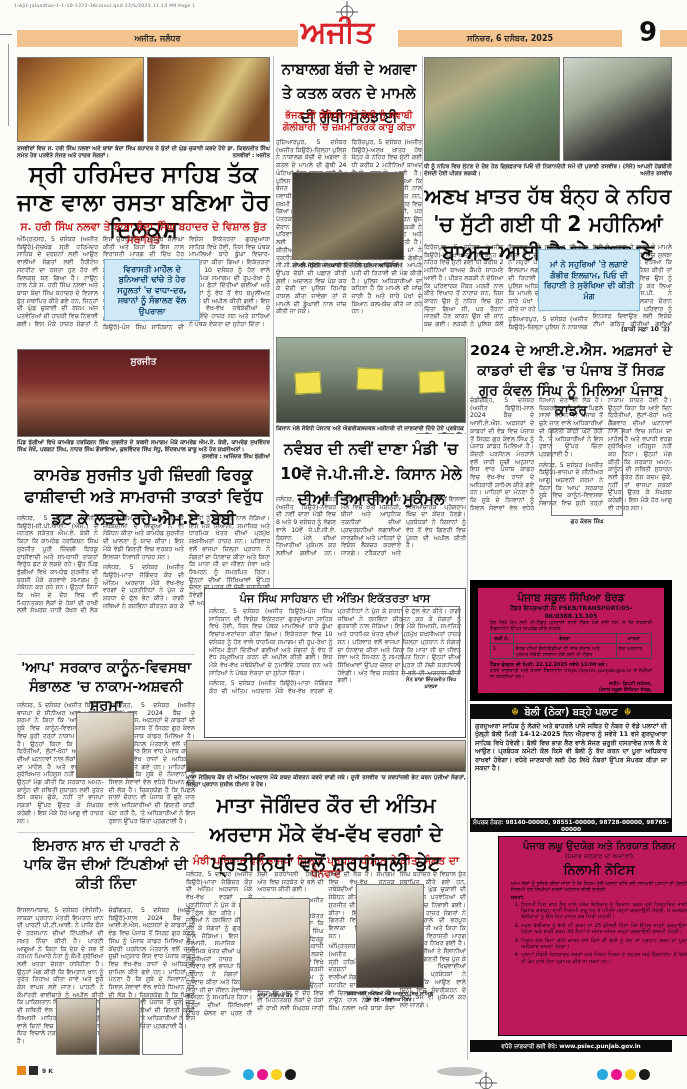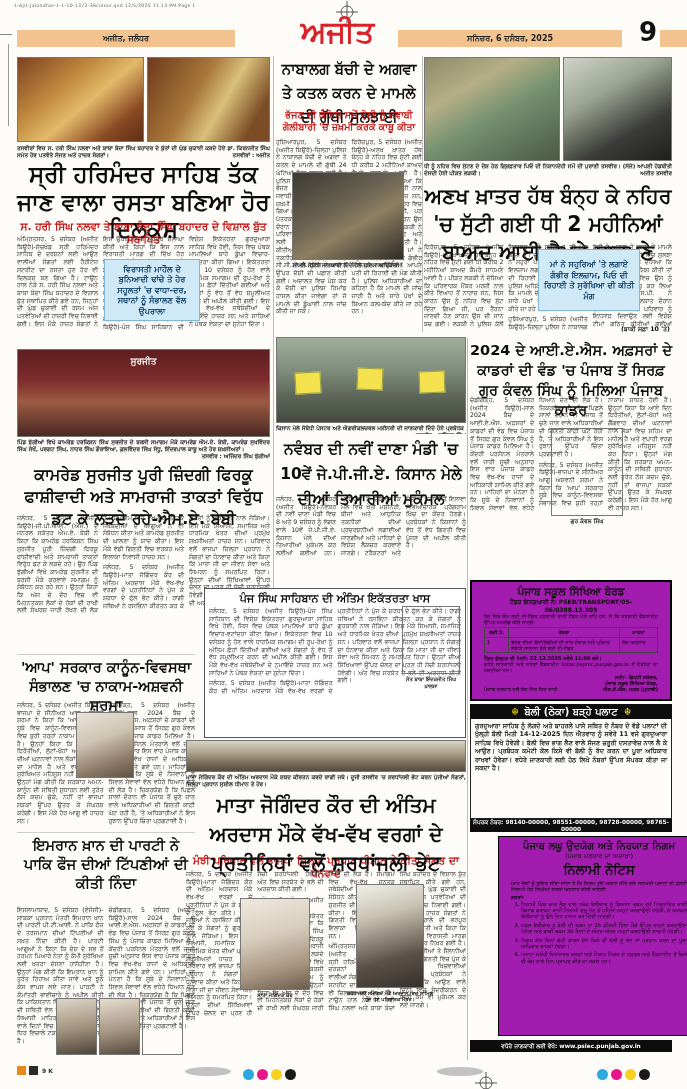--- a/index.html
+++ b/index.html
@@ -17,21 +17,21 @@
 .body-sm p{margin-bottom:3px}
 .c2{column-count:2;column-gap:5px}
 .c3{column-count:3;column-gap:5px}
 .c4{column-count:4;column-gap:5px}
 .cap{font-size:5.6px;line-height:6.9px;font-weight:bold;color:#101010;text-align:justify;overflow:hidden}
 .credit{float:right;font-weight:bold}
 .photo{position:absolute;border:1px solid #777;overflow:hidden}
 .bluebox{position:absolute;background:#cfe9f7;border:1px solid #84b7d5;color:#0b3d66;font-weight:bold;text-align:center;display:flex;align-items:center;justify-content:center;padding:3px;font-size:8.2px;line-height:10.5px}
 .vrule{position:absolute;width:1px;background:#bdbdbd}
 .hrule{position:absolute;height:1px;background:#cfcfcf}
-.notice{position:absolute;border:2px solid #000000;background:#a21caf;padding:3px 12px;overflow:hidden}
+.notice{position:absolute;border:8px solid #000000;background:#be185d;padding:3px 12px;overflow:hidden}
 .blackbar{background:#0d0d0d;color:#fff;text-align:center;font-weight:bold;display:flex;align-items:center;justify-content:center}
 .nt{width:100%;border-collapse:collapse;margin:2px 0}
 .nt th,.nt td{border:1px solid #444;font-size:5px;line-height:6.2px;padding:1px 2px;vertical-align:top;text-align:left}
 .nt th{text-align:center;font-weight:bold}
 .ntc{text-align:center}
 ol.nl{margin-left:10px;font-size:5.2px;line-height:6.4px;text-align:justify}
 ol.nl li{margin-bottom:2px}
 .tiny{font-size:5px;line-height:6.2px}
 .dot{display:inline-block;width:11px;height:11px;border-radius:50%;margin-right:3px}
 .blob{position:absolute;width:46px;height:9px;border-radius:50%;background:#c2c2c2}
@@ -46,21 +46,21 @@
 
   <div class="abs" style="left:14px;top:3px;width:420px;font-size:4.6px;color:#666;letter-spacing:.3px">1-Ajit-Jalandhar-1-1-10-1372-36colour.qxd   12/5/2025   11:13 PM   Page 1</div>
   <svg class="abs" style="left:336px;top:1px" width="22" height="22">
       <circle cx="11" cy="11" r="6" fill="none" stroke="#555" stroke-width="1"></circle>
       <line x1="11" y1="0" x2="11" y2="22" stroke="#555" stroke-width="1"></line>
       <line x1="0" y1="11" x2="22" y2="11" stroke="#555" stroke-width="1"></line>
     </svg>
   <div class="abs" style="left:0;top:34px;width:12px;height:1px;background:#888"></div>
   <div class="abs" style="left:8px;top:44px;width:1px;height:82px;background:#999"></div>
 
-  <div class="abs bar edbar" style="left:17px;top:30px;width:218px;height:17px">
+  <div class="abs bar edbar" style="left:17px;top:30px;width:281px;height:17px">
       <span>ਅਜੀਤ, ਜਲੰਧਰ</span>
     </div>
   <div class="abs masthead" style="left:285px;top:16px;width:105px;height:32px">ਅਜੀਤ</div>
   <div class="abs bar edbar" style="left:398px;top:30px;width:224px;height:17px">
       <span>ਸਨਿਚਰ, 6 ਦਸੰਬਰ, 2025</span>
     </div>
   <div class="abs pagenum" style="left:625px;top:17px;width:32px">9</div>
   <div class="abs bar" style="left:660px;top:30px;width:27px;height:17px"></div>
 
   <div class="vrule" style="left:273px;top:56px;height:596px"></div>

